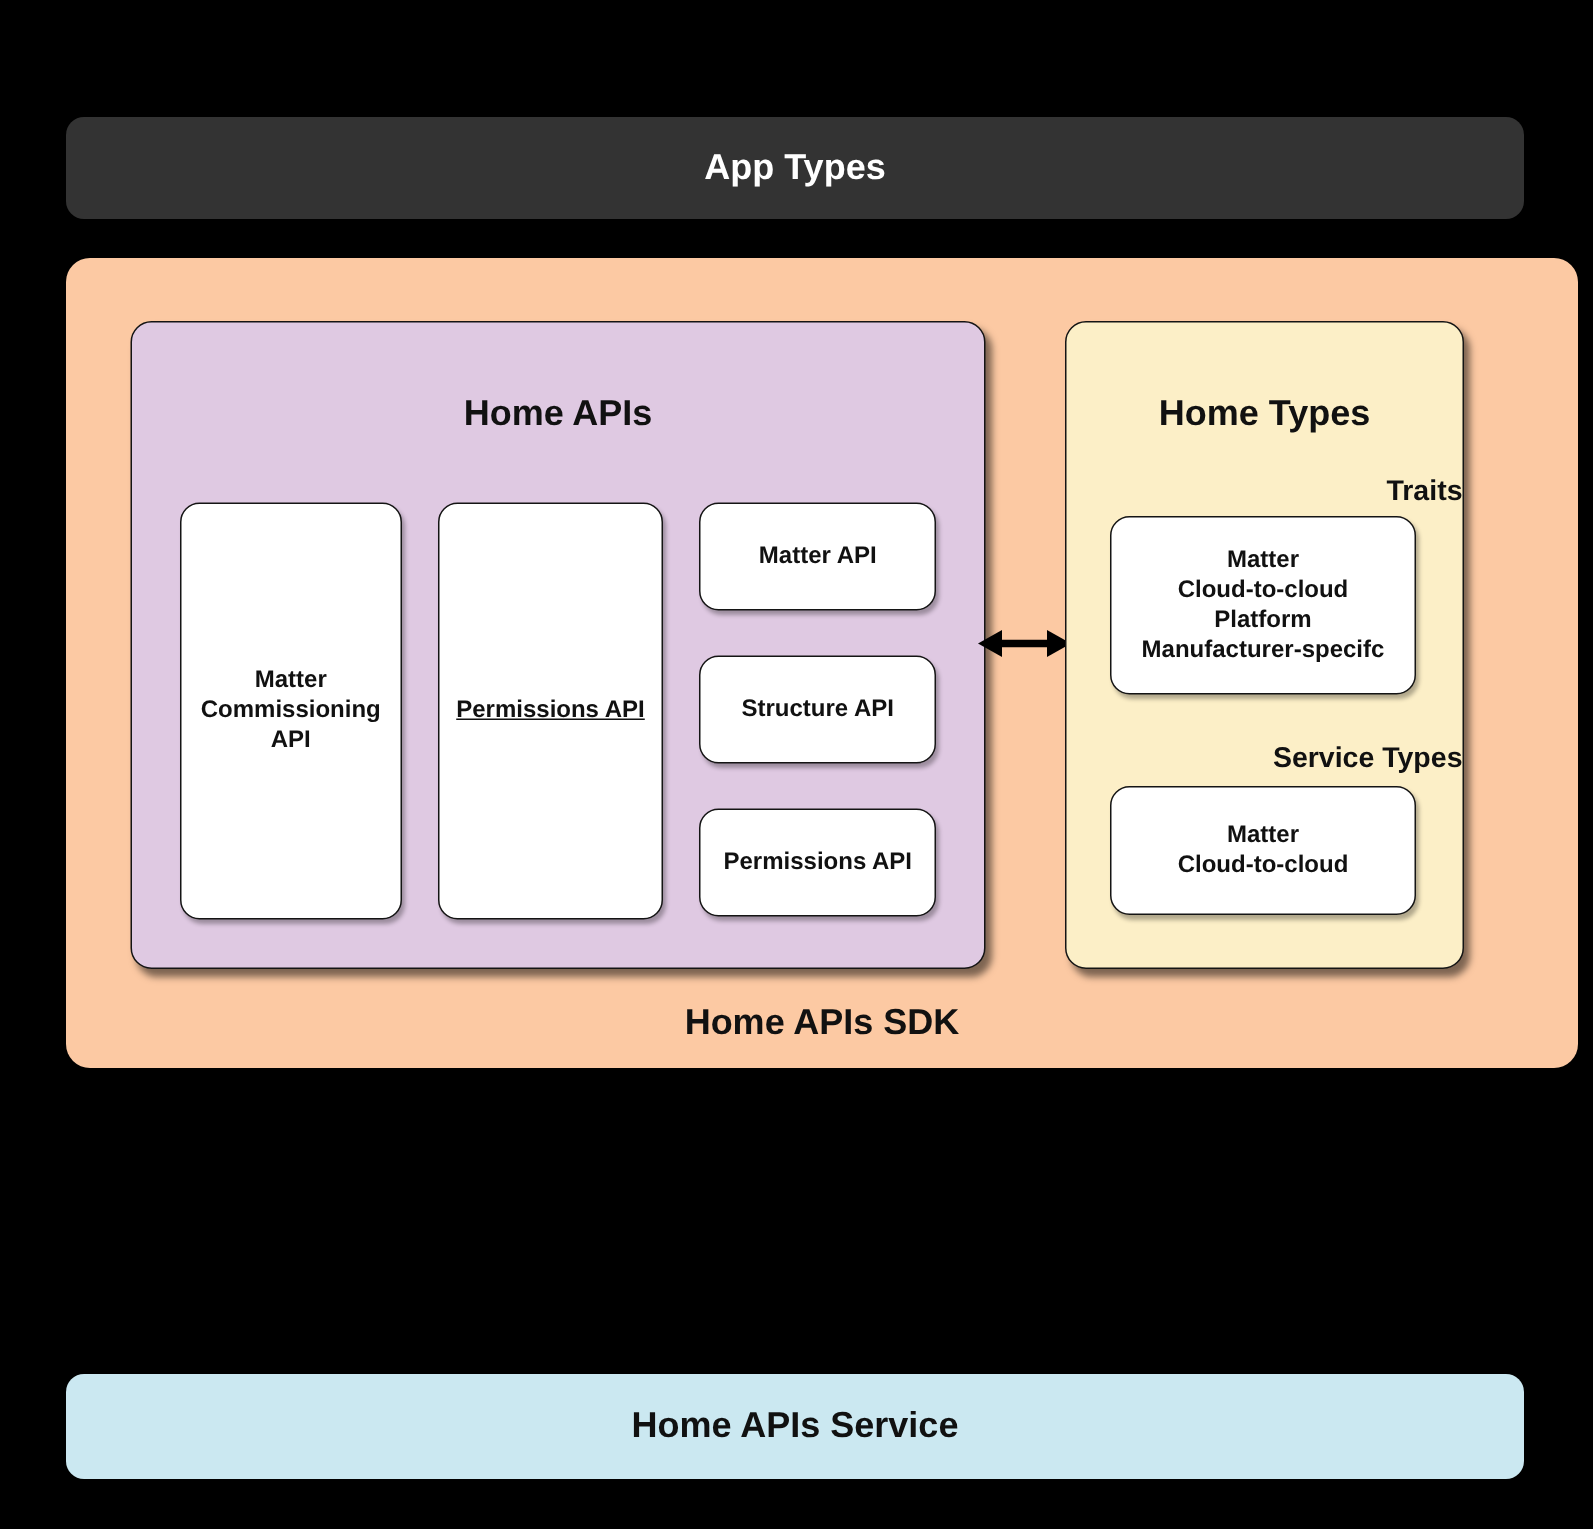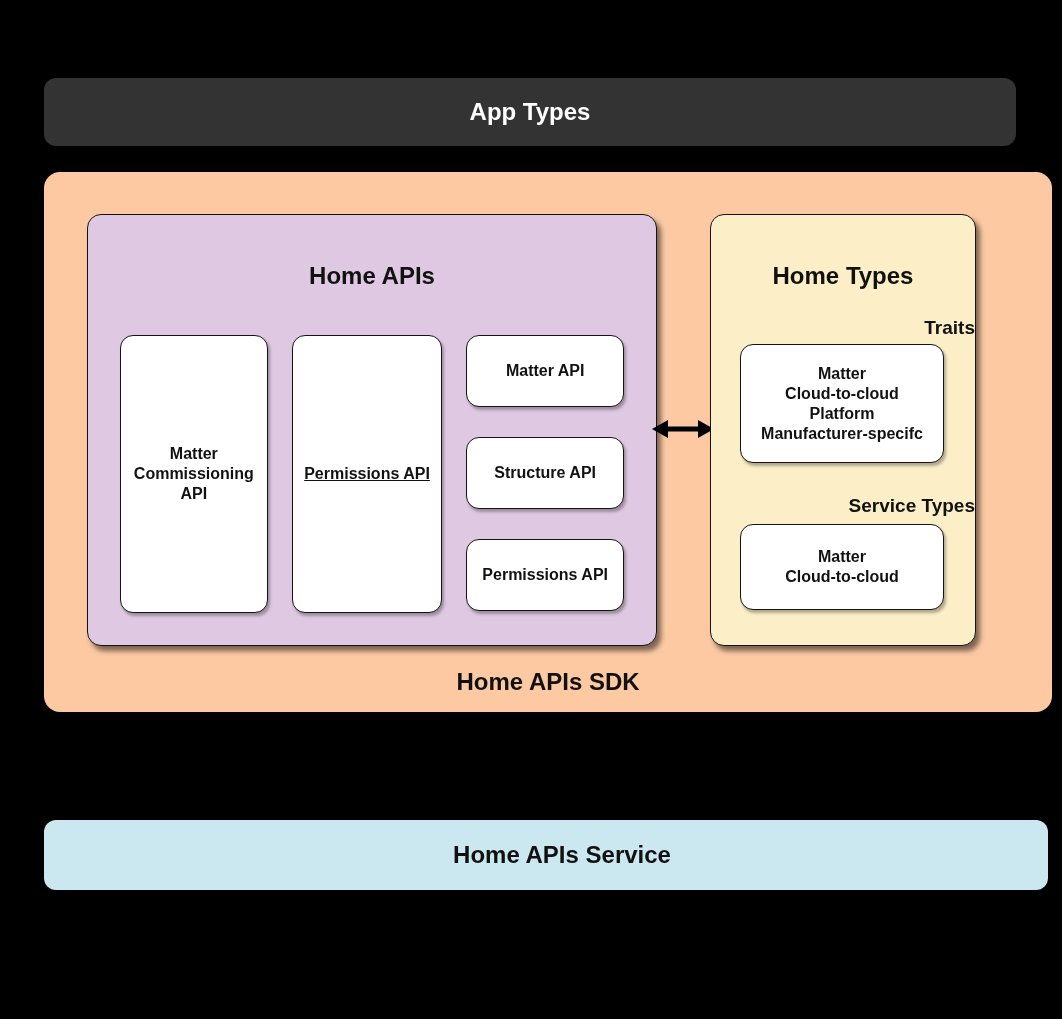--- a/index.html
+++ b/index.html
@@ -124,26 +124,25 @@
   .sdk-label {
     position: absolute;
     left: 0; right: 0;
     top: 495px;
     text-align: center;
     font-weight: 700;
     font-size: 24px;
     line-height: 30px;
   }
   .service {
-    left: 44px; top: 820px;
+    left: 44px; top: 916px;
     width: 972px; height: 70px;
     background: #CBE8F1;
     color: #111111;
     border-radius: 12px;
-    padding-left: 32px;
   }
 </style>
 </head>
 <body>
 
 <div class="stage">
 
   <div class="pill app-code">
     <span>App Types</span>
   </div>

